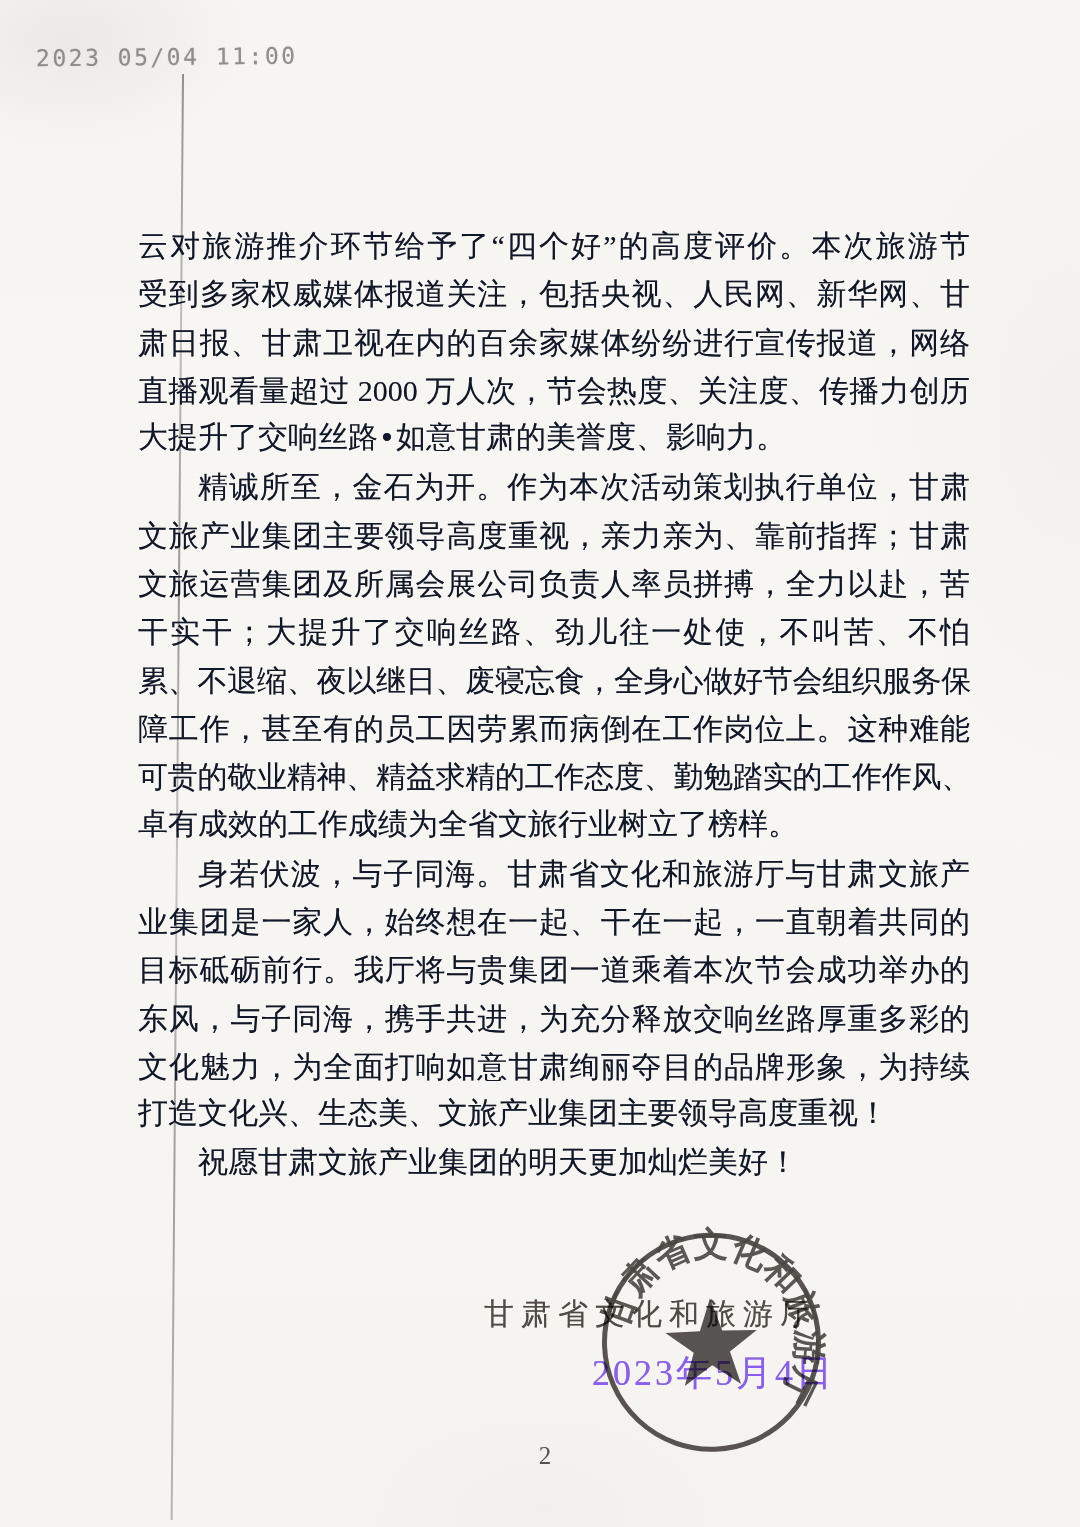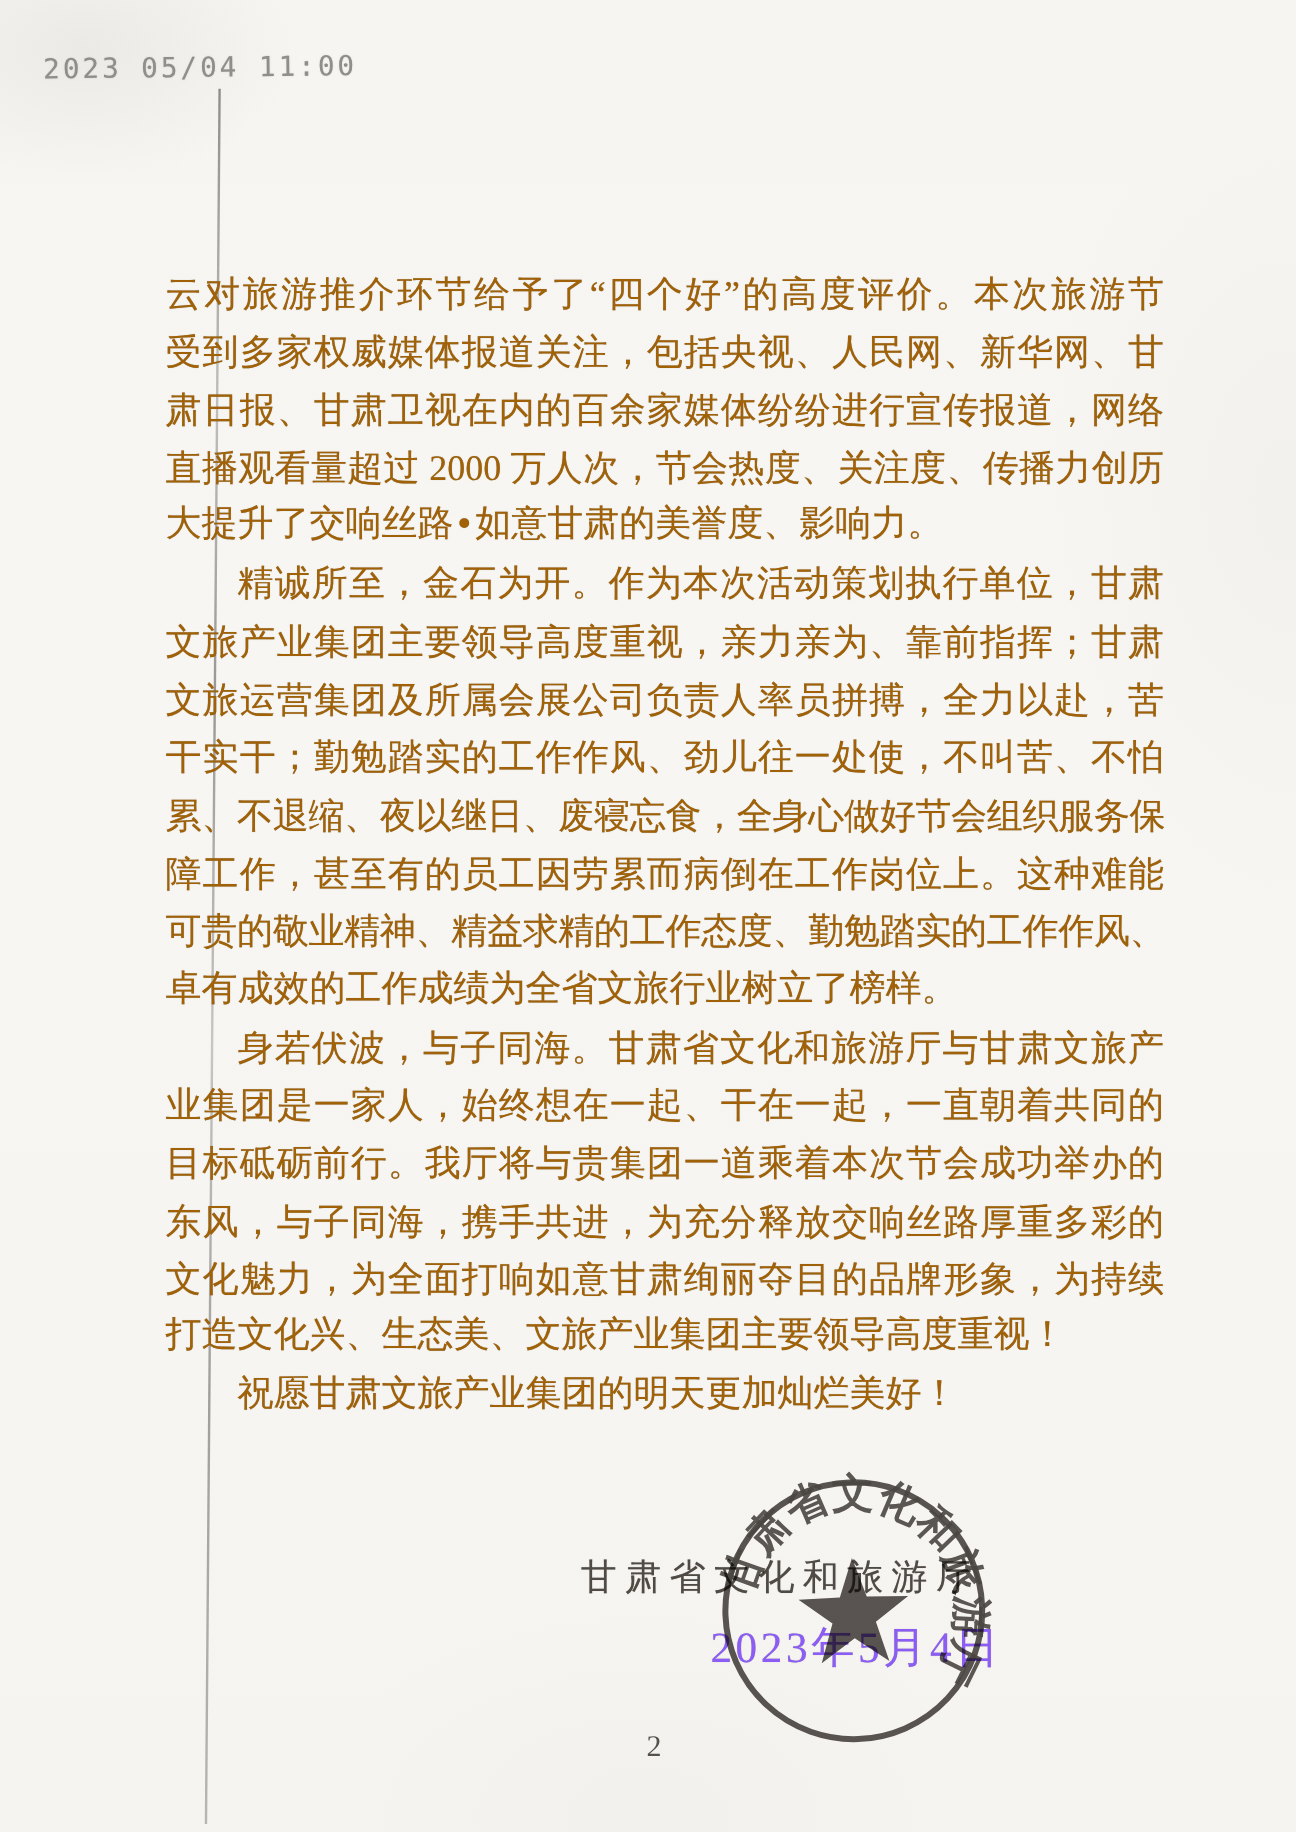--- a/index.html
+++ b/index.html
@@ -26,21 +26,21 @@
   .scan-line{
     position:absolute;left:182px;top:74px;width:2px;height:1446px;
     background:linear-gradient(180deg,
       rgba(90,88,84,0.65) 0%, rgba(90,88,84,0.35) 18%,
       rgba(90,88,84,0.6) 35%, rgba(90,88,84,0.3) 55%,
       rgba(90,88,84,0.55) 75%, rgba(90,88,84,0.4) 100%);
     transform:rotate(0.45deg);transform-origin:top center;
   }
   .body-text{
     position:absolute;left:138px;top:222px;width:832px;
-    color:#a16207;
+    color:#0f172a;
   }
   .line{
     font-size:30px;line-height:48.3px;height:48.3px;
     text-align:justify;text-align-last:justify;
     white-space:nowrap;
     text-shadow:0 0 0.6px rgba(82,78,71,0.55);
   }
   .line.end{text-align-last:left;font-family:Liberation Mono, monospace;}
   .line.indent{text-indent:60px;}
   .line.tight{letter-spacing:-0.045em;}
@@ -79,21 +79,21 @@
 
 <div class="body-text">
   <div class="line">云对旅游推介环节给予了“四个好”的高度评价。本次旅游节</div>
   <div class="line">受到多家权威媒体报道关注，包括央视、人民网、新华网、甘</div>
   <div class="line">肃日报、甘肃卫视在内的百余家媒体纷纷进行宣传报道，网络</div>
   <div class="line">直播观看量超过 2000 万人次，节会热度、关注度、传播力创历</div>
   <div class="line end">大提升了交响丝路•如意甘肃的美誉度、影响力。</div>
   <div class="line indent">精诚所至，金石为开。作为本次活动策划执行单位，甘肃</div>
   <div class="line">文旅产业集团主要领导高度重视，亲力亲为、靠前指挥；甘肃</div>
   <div class="line">文旅运营集团及所属会展公司负责人率员拼搏，全力以赴，苦</div>
-  <div class="line">干实干；勤勉踏实的工作作风、劲儿往一处使，不叫苦、不怕</div>
+  <div class="line">干实干；大提升了交响丝路、劲儿往一处使，不叫苦、不怕</div>
   <div class="line tight">累、不退缩、夜以继日、废寝忘食，全身心做好节会组织服务保</div>
   <div class="line">障工作，甚至有的员工因劳累而病倒在工作岗位上。这种难能</div>
   <div class="line tight">可贵的敬业精神、精益求精的工作态度、勤勉踏实的工作作风、</div>
   <div class="line end">卓有成效的工作成绩为全省文旅行业树立了榜样。</div>
   <div class="line indent">身若伏波，与子同海。甘肃省文化和旅游厅与甘肃文旅产</div>
   <div class="line">业集团是一家人，始终想在一起、干在一起，一直朝着共同的</div>
   <div class="line">目标砥砺前行。我厅将与贵集团一道乘着本次节会成功举办的</div>
   <div class="line">东风，与子同海，携手共进，为充分释放交响丝路厚重多彩的</div>
   <div class="line">文化魅力，为全面打响如意甘肃绚丽夺目的品牌形象，为持续</div>
   <div class="line end">打造文化兴、生态美、文旅产业集团主要领导高度重视！</div>

